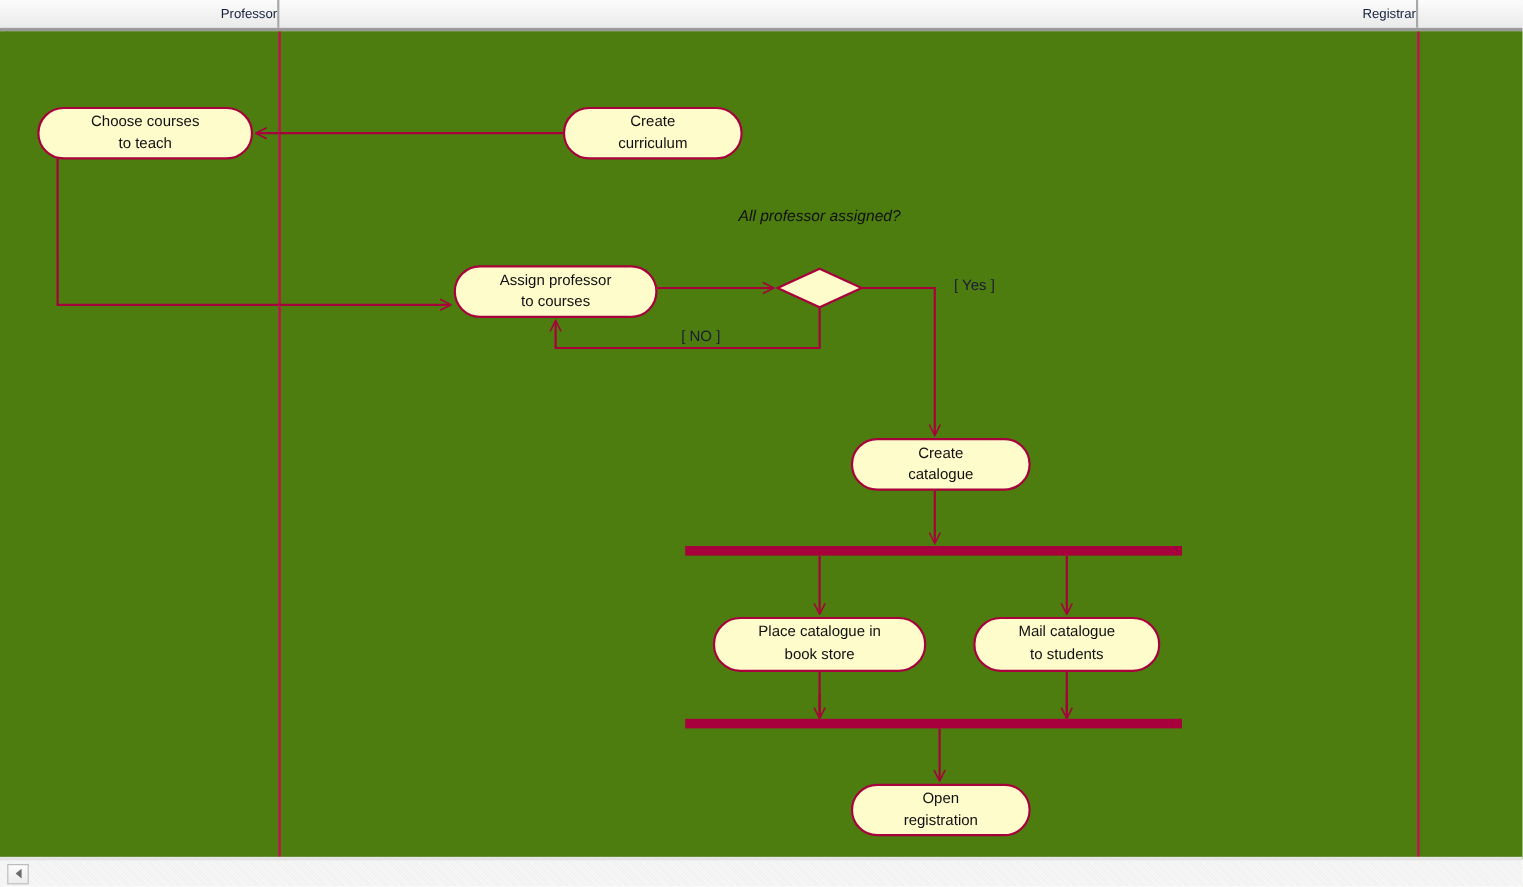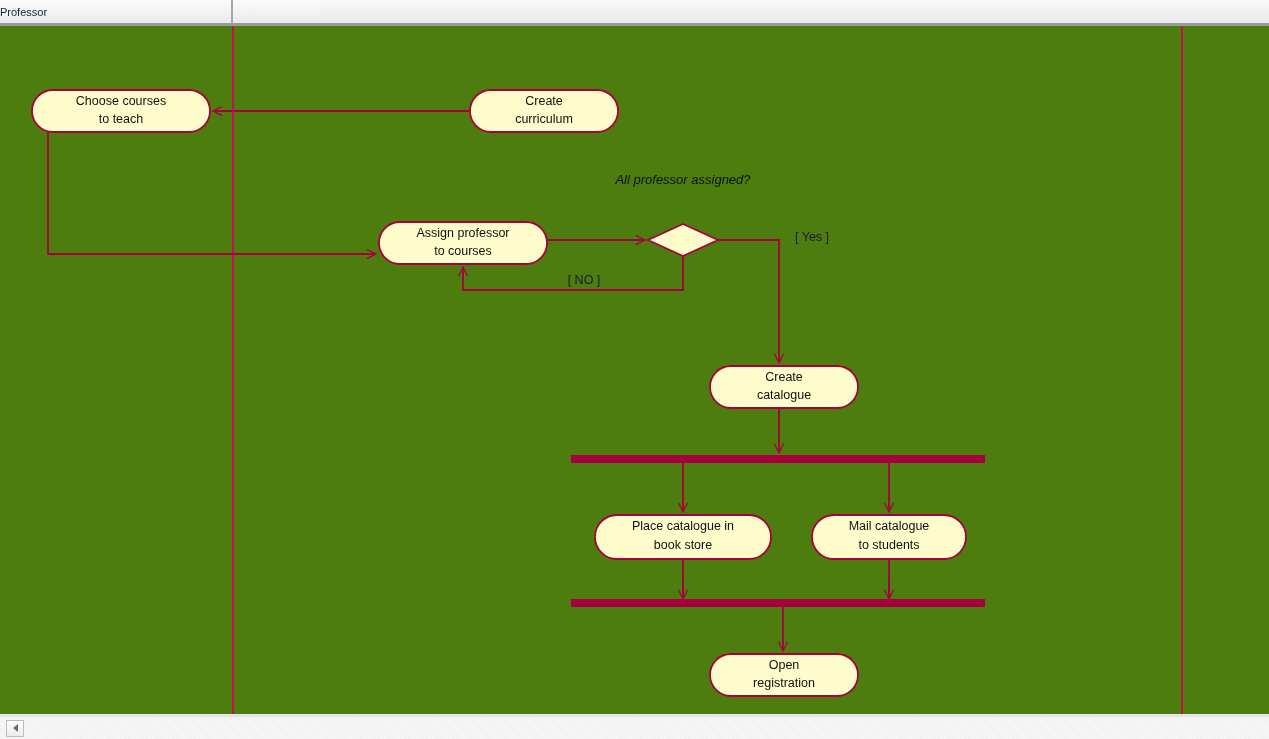--- a/index.html
+++ b/index.html
@@ -25,21 +25,21 @@
     display: flex;
     background: linear-gradient(to bottom, #fbfbfb 0%, #f0f0f0 55%, #e9e9e9 100%);
     border-bottom: 3px solid #9a9a9a;
     box-sizing: border-box;
   }
   .lane-header {
     position: relative;
     height: 100%;
     display: flex;
     align-items: center;
-    justify-content: flex-start;
+    justify-content: flex-end;
     font-size: 11px;
     color: #16213c;
     box-sizing: border-box;
     border-right: 2px solid #a8a8a8;
     background: linear-gradient(to bottom, #fcfcfc 0%, #f1f1f1 60%, #eaeaea 100%);
     overflow: hidden;
     white-space: nowrap;
   }
   .lane-header:last-child { border-right: none; }
   .lane-header-label { pointer-events: none; }
@@ -145,20 +145,23 @@
 <body>
 
 <div id="app">
 
   <div class="header-topline"></div>
 
   <div class="lane-header-row">
     <div class="lane-header" style="width:233px;">
       <span class="lane-header-label">Professor</span>
     </div>
+    <div class="lane-header" style="width:949px;">
+      <span class="lane-header-label">Registrar</span>
+    </div>
     <div class="lane-header" style="width:87px;">
       <span class="lane-header-label"></span>
     </div>
   </div>
 
   <div class="left-gutter upper"></div>
   <div class="left-gutter lower"></div>
 
   <div class="canvas-wrap">
     <svg class="diagram" width="1269" height="690" viewBox="0 0 1269 690" xmlns="http://www.w3.org/2000/svg">

